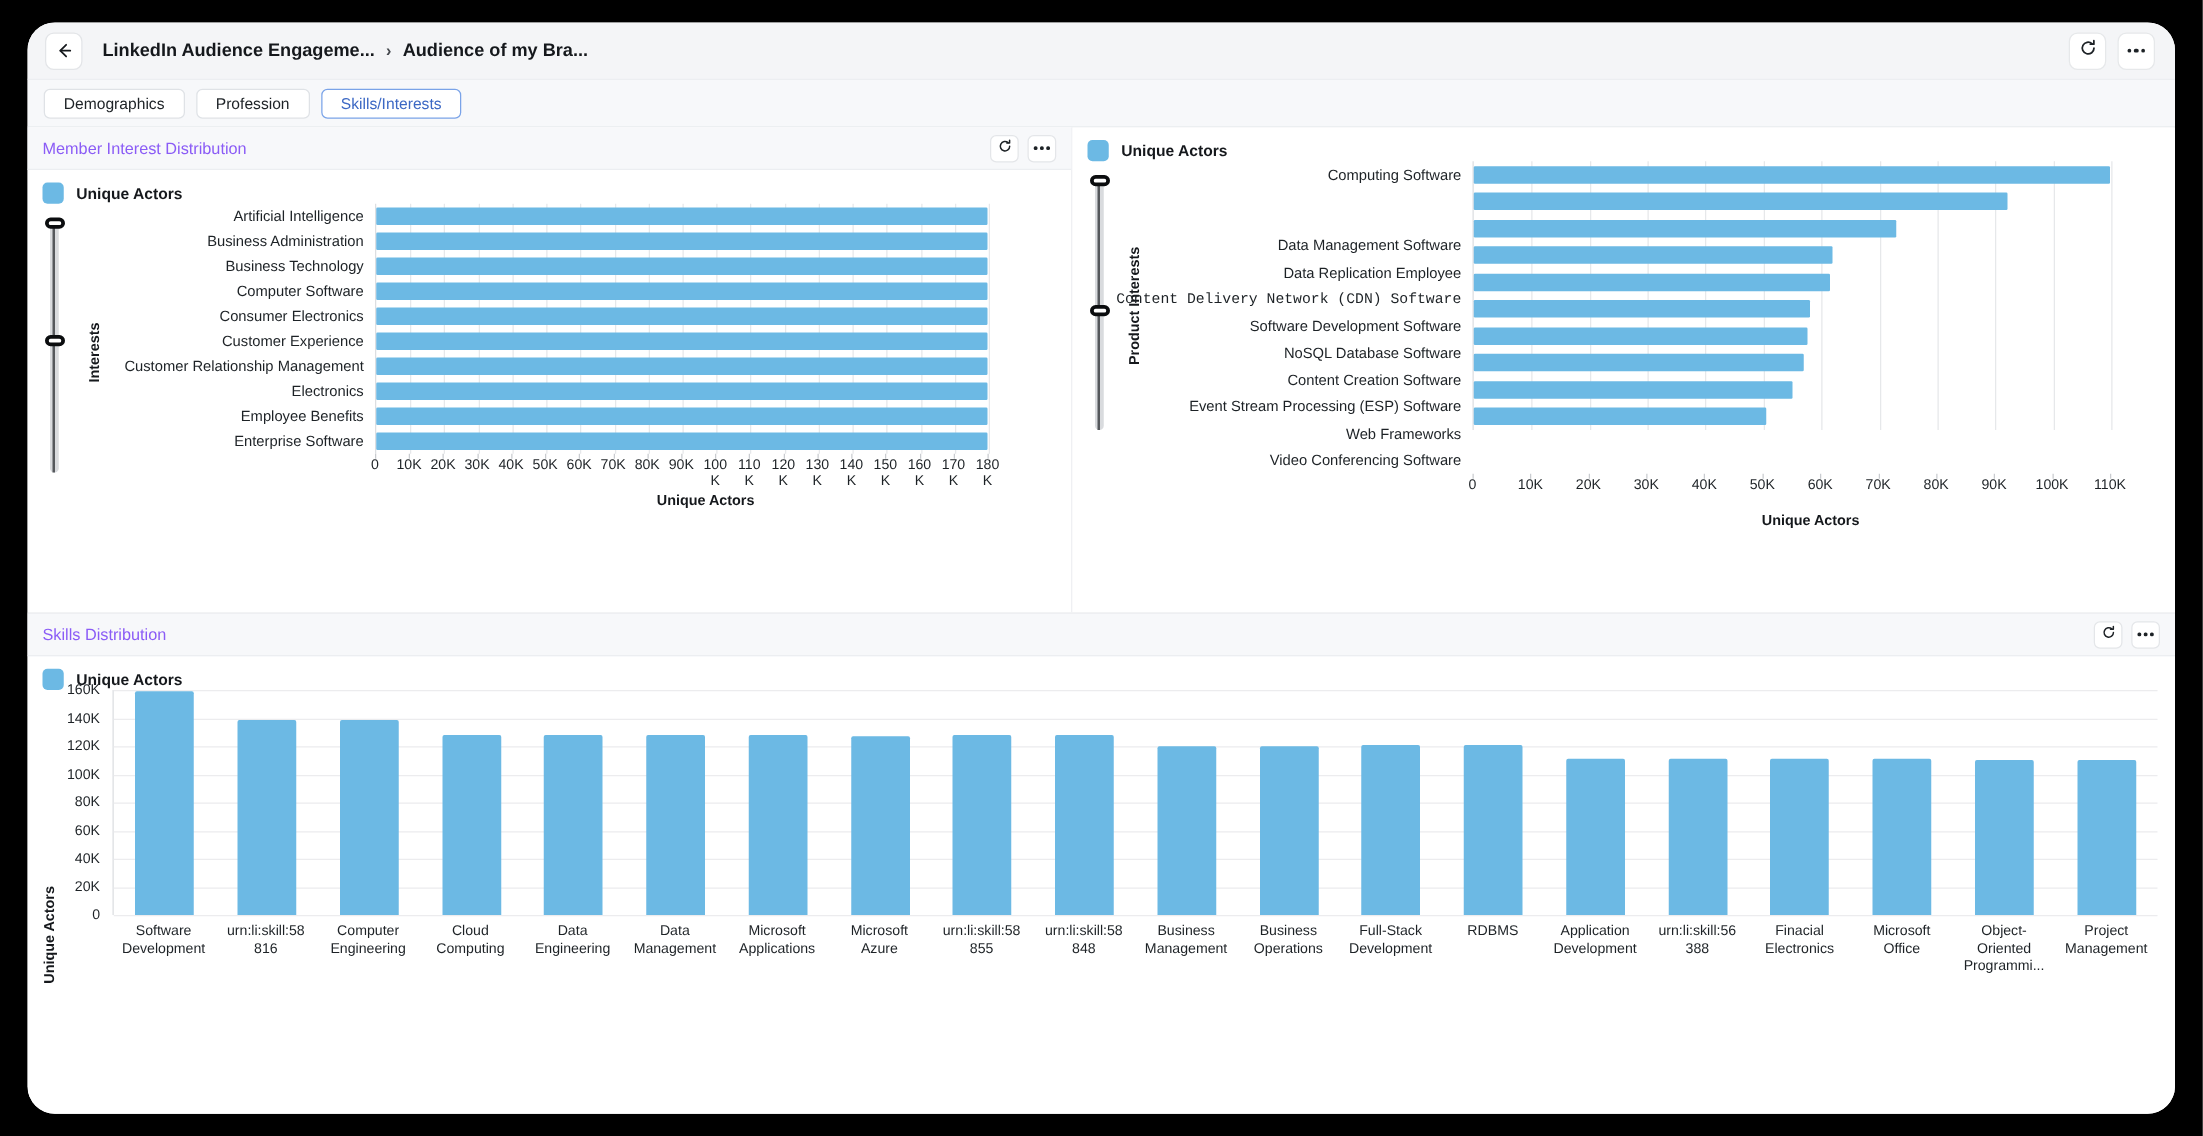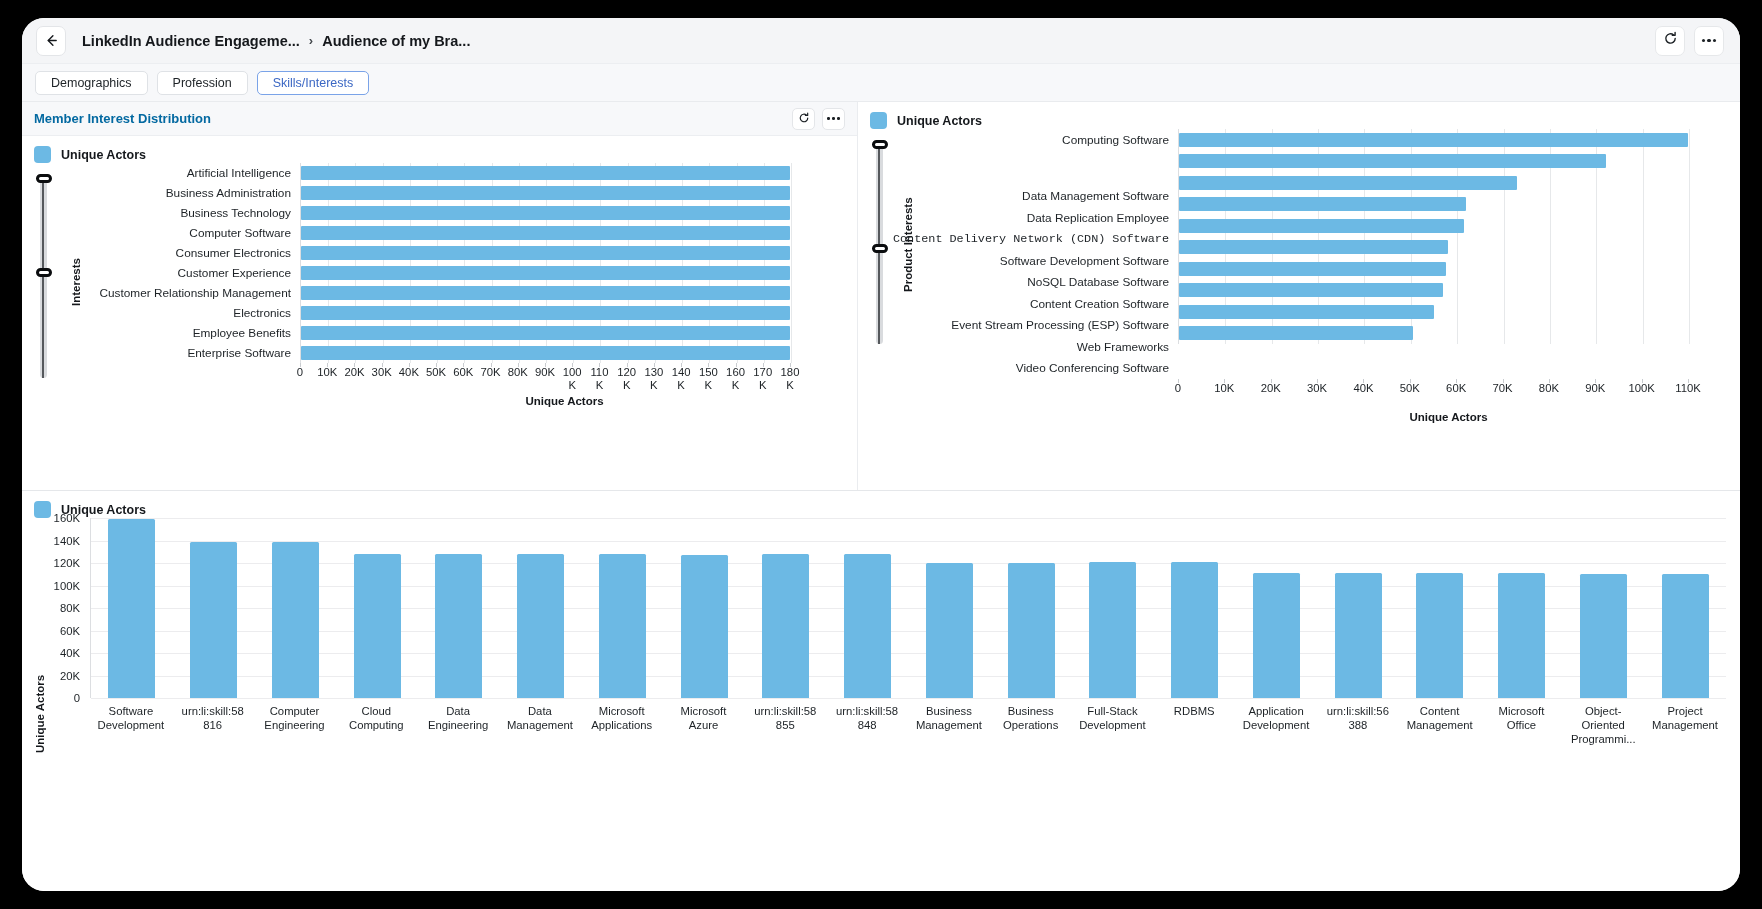--- a/index.html
+++ b/index.html
@@ -80,21 +80,21 @@
   .panel { background: #ffffff; position: relative; }
   .panel.left  { width: 836px; border-right: 1px solid #eaecef; }
   .panel.right { width: 881px; }
   .panel-head {
     height: 34px;
     background: #f7f8fa;
     border-bottom: 1px solid #eceef1;
     display: flex; align-items: center;
     padding: 0 12px 0 12px;
   }
-  .panel-title { font-size: 13px; font-weight: bold; color: #0369a1; }
+  .panel-title { font-size: 13px; font-weight: normal; color: #8b5cf6; }
   .panel-head-actions { margin-left: auto; display: flex; gap: 7px; }
   .mini-btn {
     width: 23px; height: 22px;
     background: #ffffff;
     border: 1px solid #e4e6e9;
     border-radius: 5px;
     display: flex; align-items: center; justify-content: center;
     cursor: pointer;
   }
   .mini-btn .dots i { width: 2.6px; height: 2.6px; }
@@ -469,20 +469,40 @@
               <div class="tickmark" style="left: 510px;"></div>
               <div class="hbar-tick" style="left: 510px;">110K</div>
             </div>
           </div>
         <div class="axis-title-x" style="margin-left:300px; margin-top:2px;">Unique Actors</div>
       </div>
     </div>
   </div>
 
   <div class="panel panel-bottom">
+    <div class="panel-head">
+      <div class="panel-title">Skills Distribution</div>
+      <div class="panel-head-actions">
+        <div class="mini-btn">
+          <span>
+            <svg width="12" height="12" viewBox="0 0 16 16">
+              <path d="M13 8 A5 5 0 1 1 11.3 4.2" fill="none" stroke="#1d2226" stroke-width="1.6" stroke-linecap="round"></path>
+              <path d="M12.9 1.6 L12.9 4.6 L9.9 4.6" fill="none" stroke="#1d2226" stroke-width="1.6" stroke-linecap="round" stroke-linejoin="round"></path>
+            </svg>
+          </span>
+        </div>
+        <div class="mini-btn">
+          <span class="dots">
+              <i></i>
+              <i></i>
+              <i></i>
+            </span>
+        </div>
+      </div>
+    </div>
     <div class="panel-body">
       <div class="legend">
         <span class="legend-swatch"></span>
         <span class="legend-label">Unique Actors</span>
       </div>
       <div class="vbar-area">
         <div class="axis-title-y" style="left:12px; top:235px;">Unique Actors</div>
         <div id="chart-bottom" style="position:relative;">
             <div class="vbar-chart" style="height: 180px;">
               <div class="y-axis" style="height: 180px;">
@@ -584,21 +604,21 @@
 855</div>
               <div class="xlabel" style="white-space: pre-line;">urn:li:skill:58
 848</div>
               <div class="xlabel" style="white-space: pre-line;">Business Management</div>
               <div class="xlabel" style="white-space: pre-line;">Business Operations</div>
               <div class="xlabel" style="white-space: pre-line;">Full-Stack Development</div>
               <div class="xlabel" style="white-space: pre-line;">RDBMS</div>
               <div class="xlabel" style="white-space: pre-line;">Application Development</div>
               <div class="xlabel" style="white-space: pre-line;">urn:li:skill:56
 388</div>
-              <div class="xlabel" style="white-space: pre-line;">Content Management</div>
+              <div class="xlabel" style="white-space: pre-line;">Finacial Electronics</div>
               <div class="xlabel" style="white-space: pre-line;">Microsoft Office</div>
               <div class="xlabel" style="white-space: pre-line;">Object-Oriented Programmi...</div>
               <div class="xlabel" style="white-space: pre-line;">Project Management</div>
             </div>
           </div>
       </div>
     </div>
   </div>
 
 </div>

